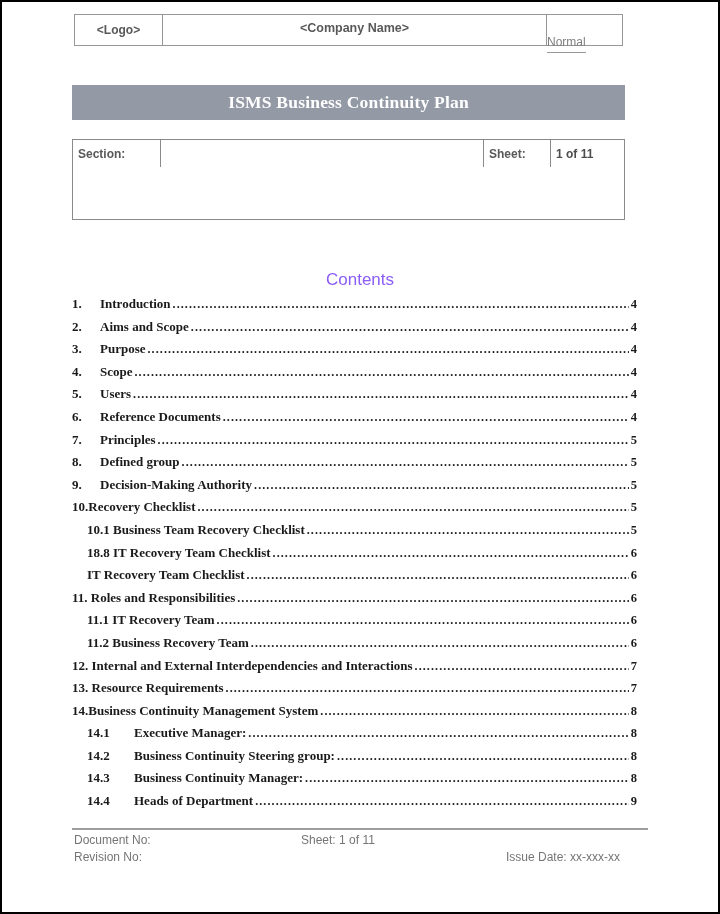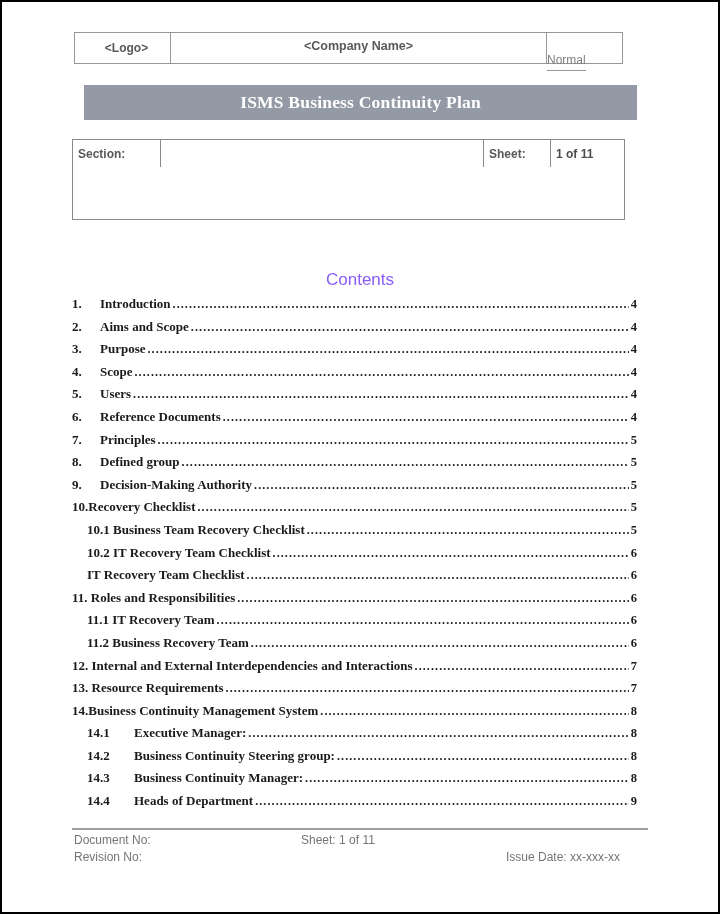--- a/index.html
+++ b/index.html
@@ -3,33 +3,33 @@
 <meta charset="utf-8">
 <style>
   html,body{margin:0;padding:0;background:#fff;}
   .page{
     position:relative;width:720px;height:914px;box-sizing:border-box;
     border:2px solid #000;background:#fff;overflow:hidden;
     font-family:"Liberation Sans",sans-serif;
   }
   
   .hdr-table{
-    position:absolute;left:72px;top:30px;width:549px;height:32px;
-    display:flex;border:1px solid #979797;box-sizing:border-box;padding-left:8px;
+    position:absolute;left:72px;top:12px;width:549px;height:32px;
+    display:flex;border:1px solid #979797;box-sizing:border-box;
   }
   .hdr-cell{box-sizing:border-box;display:flex;align-items:center;justify-content:center;}
   .hdr-logo{width:88px;border-right:1px solid #979797;font-weight:bold;color:#595959;font-size:12px;}
   .hdr-company{flex:1;border-right:1px solid #979797;font-weight:bold;color:#595959;font-size:12.5px;align-items:flex-start;padding-top:6px;}
   .hdr-normal-col{width:75px;display:flex;flex-direction:row;margin-top:16px;}
   .hdr-normal{height:22px;border-bottom:1px solid #979797;display:flex;align-items:center;justify-content:center;
     color:#7f7f7f;font-size:12px;box-sizing:border-box;}
   .hdr-normal-empty{flex:1;}
   
   .banner{
-    position:absolute;left:82px;top:83px;width:553px;height:35px;background:#949aa5;
+    position:absolute;left:70px;top:83px;width:553px;height:35px;background:#949aa5;
     display:flex;align-items:center;justify-content:center;
   }
   .banner-title{
     font-family:"Liberation Serif",serif;font-weight:bold;font-size:17.5px;color:#ffffff;letter-spacing:.2px;
   }
   
   .info-table{
     position:absolute;left:70px;top:137px;width:553px;height:81px;
     display:flex;flex-direction:column;border:1px solid #8a8a8a;box-sizing:border-box;
   }
@@ -163,21 +163,21 @@
       <span class="page-num">5</span>
     </div>
       <div class="toc-row lv-n2">
 
       <span class="label">10.1 Business Team Recovery Checklist</span>
       <span class="leader"></span>
       <span class="page-num">5</span>
     </div>
       <div class="toc-row lv-n2">
 
-      <span class="label">10.2 IT Recovery Team Checklist</span>
+      <span class="label">18.8 IT Recovery Team Checklist</span>
       <span class="leader"></span>
       <span class="page-num">6</span>
     </div>
       <div class="toc-row lv-n2">
 
       <span class="label">IT Recovery Team Checklist</span>
       <span class="leader"></span>
       <span class="page-num">6</span>
     </div>
       <div class="toc-row lv-h">

